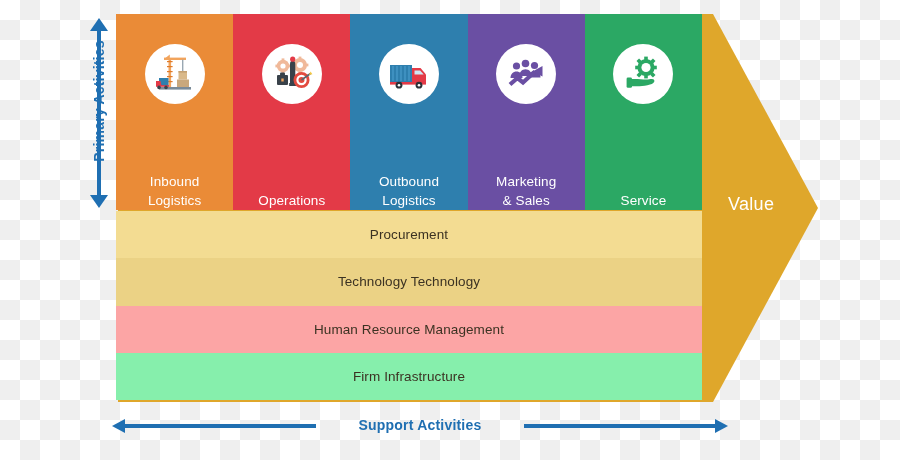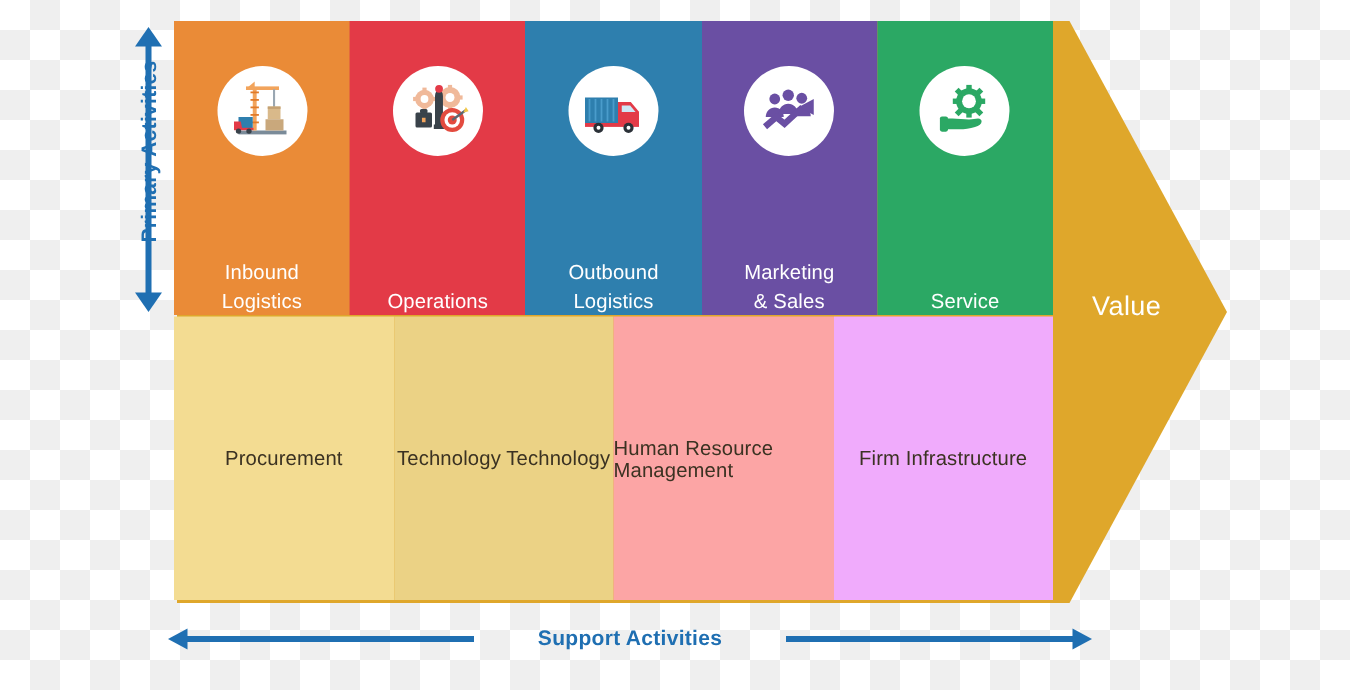--- a/index.html
+++ b/index.html
@@ -134,20 +134,21 @@
   }
 
   
   #support-rows {
     position: absolute;
     left: 116px;
     top: 211px;
     width: 586px;
     height: 189px;
     display: flex;
+    flex-direction: column;
   }
   .support-row {
     flex: 1 1 0;
     display: flex;
     align-items: center;
     justify-content: center;
   }
   .support-label {
     color: #3b3222;
     font-size: 13.5px;
@@ -358,21 +359,21 @@
   <div id="support-rows">
     <div class="support-row" style="background:#F3DC92">
       <span class="support-label">Procurement</span>
     </div>
     <div class="support-row" style="background:#EBD285">
       <span class="support-label">Technology Technology</span>
     </div>
     <div class="support-row" style="background:#fca5a5">
       <span class="support-label">Human Resource Management</span>
     </div>
-    <div class="support-row" style="background:#f0abfc">
+    <div class="support-row" style="background:#86efac">
       <span class="support-label">Firm Infrastructure</span>
     </div>
   </div>
 
   <div id="support-axis">
     <div class="htip-left"></div>
     <div class="hline-l"></div>
     <div class="hlabel">Support Activities</div>
     <div class="hline-r"></div>
     <div class="htip-right"></div>

